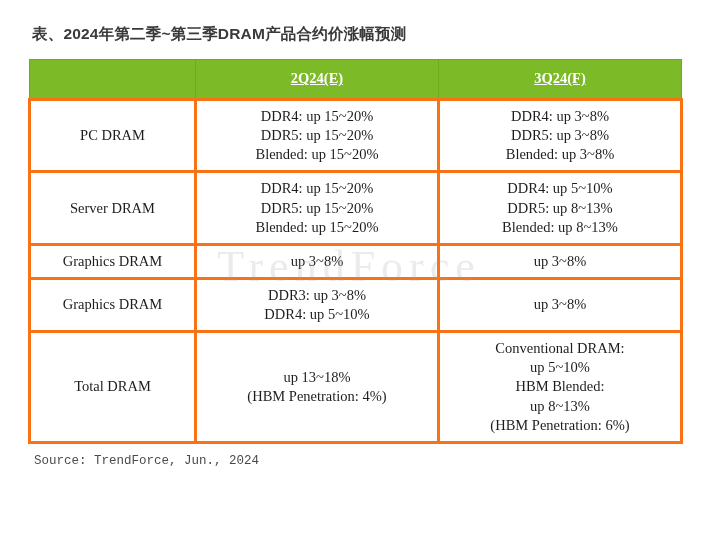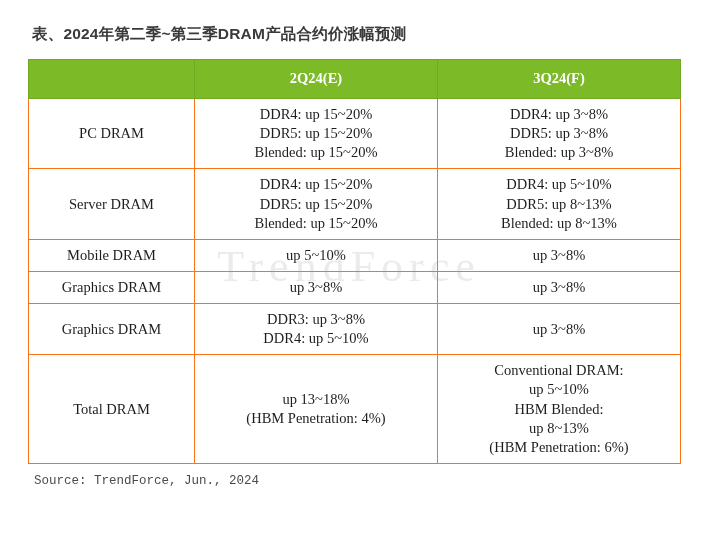--- a/index.html
+++ b/index.html
@@ -51,38 +51,39 @@
   }
   table.dram {
     border-collapse: collapse;
     width: 652px;
     table-layout: fixed;
     background: #fff;
     position: relative;
     z-index: 1;
   }
   table.dram td, table.dram th {
-    border: 1px solid #f97316;
+    border: 3px solid #f97316;
     text-align: center;
     vertical-align: middle;
     font-size: 14.5px;
     font-family: "Liberation Serif", serif;
     font-weight: 400;
     color: #1d1d1d;
     padding: 6px 4px;
     line-height: 1.32;
   }
   table.dram thead th {
     background: #7dba28;
     color: #ffffff;
     font-weight: 700;
     height: 30px;
     padding: 4px;
     border: 1px solid #6faa20;
     font-size: 14.5px;
+    text-decoration: underline;
   }
   thead th.corner {
     background: #7dba28;
   }
   td.rowlabel {
     font-size: 15px;
   }
   .cell-lines div {
     white-space: nowrap;
   }
@@ -140,29 +141,20 @@
             <div>DDR5:  up 15~20%</div>
             <div>Blended:  up 15~20%</div>
           </td>
           <td class="cell-lines">
             <div>DDR4:  up 5~10%</div>
             <div>DDR5:  up 8~13%</div>
             <div>Blended:  up 8~13%</div>
           </td>
         </tr>
         <tr>
-          <td class="rowlabel">Mobile DRAM</td>
-          <td class="cell-lines">
-            <div>up 5~10%</div>
-          </td>
-          <td class="cell-lines">
-            <div>up 3~8%</div>
-          </td>
-        </tr>
-        <tr>
           <td class="rowlabel">Graphics DRAM</td>
           <td class="cell-lines">
             <div>up 3~8%</div>
           </td>
           <td class="cell-lines">
             <div>up 3~8%</div>
           </td>
         </tr>
         <tr>
           <td class="rowlabel">Graphics DRAM</td>

